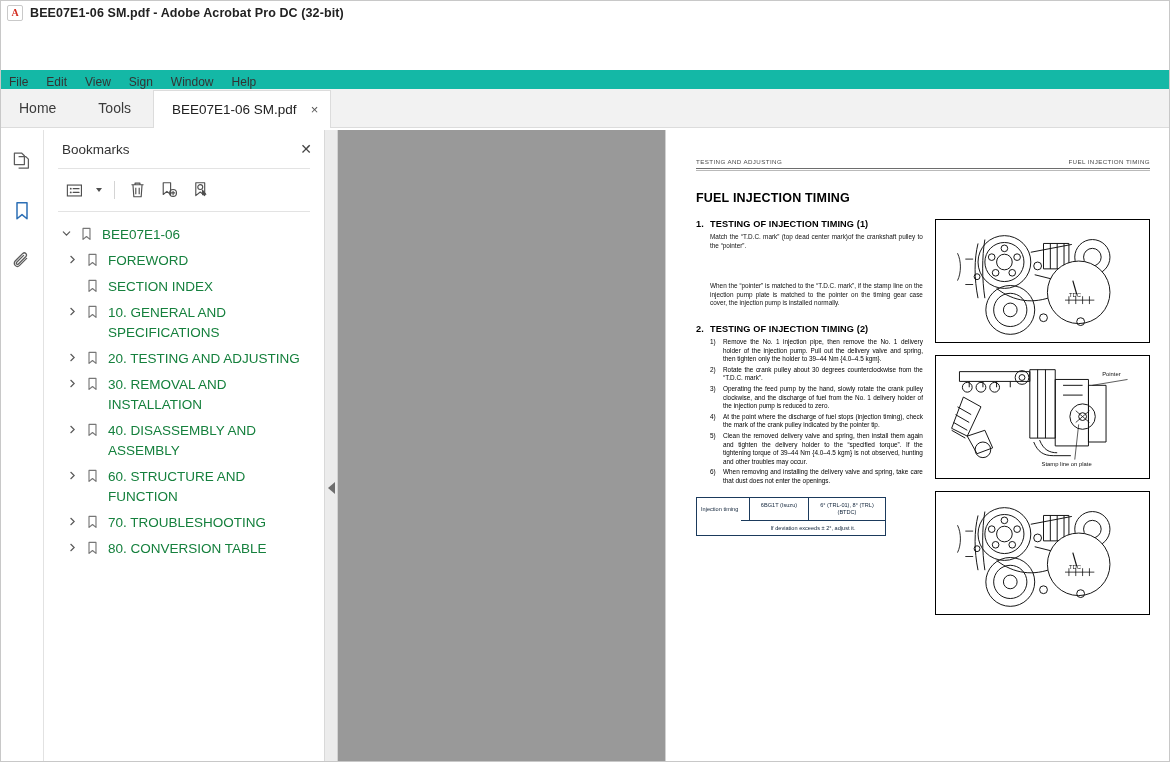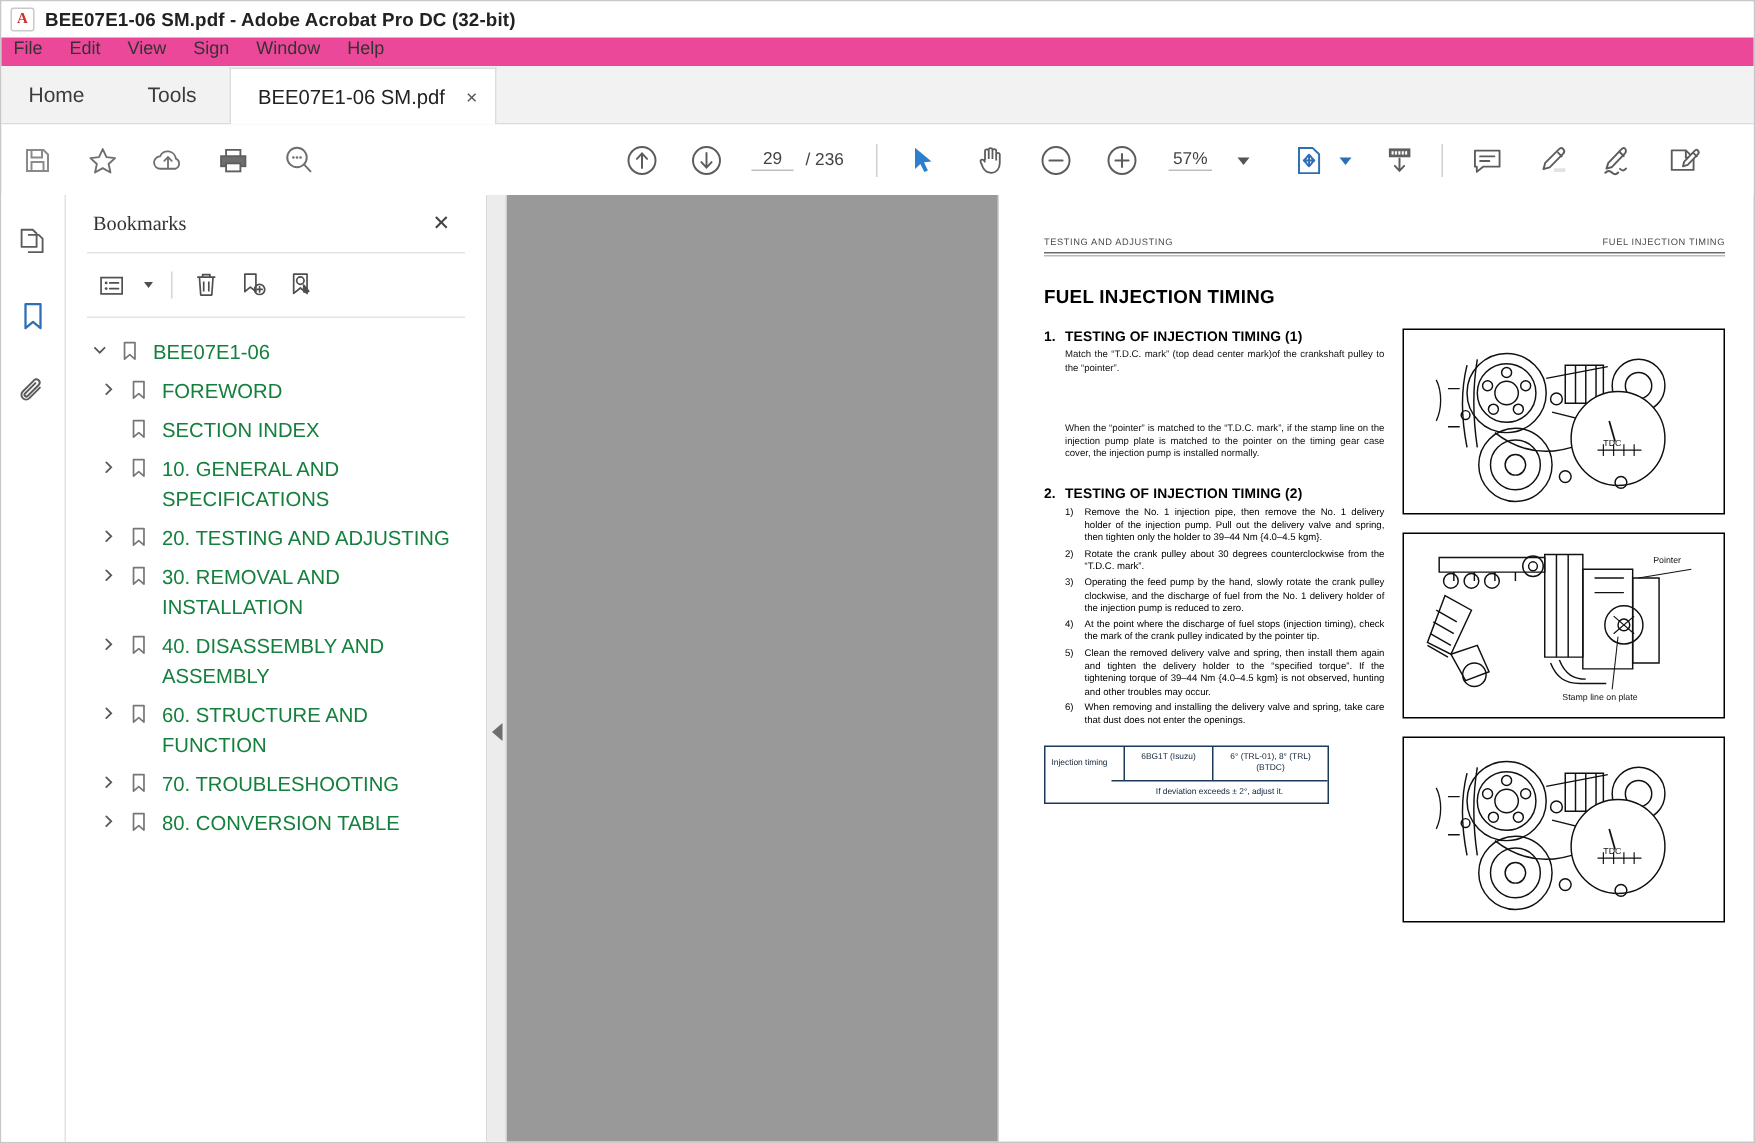--- a/index.html
+++ b/index.html
@@ -12,21 +12,21 @@
   .app{position:relative;width:1170px;height:762px;border:1px solid #c8c8c8;box-sizing:border-box;}
 
   
   .titlebar{height:24px;display:flex;align-items:center;padding:0 6px;background:#fff;}
   .acro-logo{width:14px;height:14px;border-radius:2px;background:#fff;border:1px solid #c9c9c9;
     display:flex;align-items:center;justify-content:center;margin-right:7px;}
   .acro-logo span{color:#d32d20;font-size:10px;font-weight:bold;font-family:"Liberation Serif",serif;line-height:1;}
   .titletext{font-size:12.5px;color:#222;letter-spacing:.1px;font-weight:bold;}
 
   
-  .menubar{height:19px;display:flex;align-items:flex-start;padding:0 8px;background:#ec4899;}
+  .menubar{height:19px;display:flex;align-items:flex-end;padding:0 8px;background:#14b8a6;margin-top:45px;}
   .menubar .mi{font-size:12px;color:#333;margin-right:18px;cursor:default;}
 
   
   .tabstrip{height:38px;background:#f2f2f2;display:flex;align-items:flex-end;border-bottom:1px solid #dcdcdc;}
   .tab{height:38px;display:flex;align-items:center;padding:0 22px;font-size:14px;color:#3b3b3b;box-sizing:border-box;}
   .tab.home{padding:0 20px 0 18px;}
   .tab.doc{background:#fff;border-left:1px solid #dcdcdc;border-right:1px solid #dcdcdc;
     border-top:1px solid #dcdcdc;margin-bottom:-1px;padding:0 12px 0 18px;font-size:13.5px;color:#222;align-items:center;}
   .tab .tabclose{margin-left:14px;font-size:13px;color:#555;}
 
@@ -40,21 +40,21 @@
   .zoomval{font-size:11.5px;color:#444;border-bottom:1px solid #bdbdbd;padding:0 3px 1px 3px;text-align:right;}
   .caret{width:0;height:0;border-left:4px solid transparent;border-right:4px solid transparent;border-top:5px solid #555;}
 
   
   .workspace{position:absolute;top:129px;left:0;right:0;bottom:0;display:flex;background:#fff;}
   .railbar{width:42px;background:#fff;border-right:1px solid #e2e2e2;padding-top:18px;
     display:flex;flex-direction:column;align-items:center;gap:24px;position:relative;}
   .rail-item{width:26px;height:26px;display:flex;align-items:center;justify-content:center;}
 
   .panel{width:280px;background:#fff;border-right:1px solid #d9d9d9;position:relative;}
-  .panel-head{height:38px;display:flex;align-items:center;justify-content:space-between;padding:0 24px 0 18px;font-family:Liberation Serif, serif;}
+  .panel-head{height:38px;display:flex;align-items:center;justify-content:space-between;padding:0 12px 0 18px;}
   .panel-title{font-size:13.5px;color:#333;}
   .panel-close{font-size:14px;color:#444;}
   .panel-divider{height:1px;background:#e3e3e3;margin:0 14px;}
   .panel-tools{height:42px;display:flex;align-items:center;padding-left:16px;gap:4px;}
   .ptool{width:28px;height:26px;display:flex;align-items:center;justify-content:center;}
   .ptool-sep{width:1px;height:18px;background:#d4d4d4;margin:0 4px;}
 
   .bm-list{padding:10px 0 0 0;font-size:13.5px;color:#15803d;}
   .bm-row{display:flex;align-items:flex-start;padding:3px 10px 3px 0;line-height:20px;}
   .bm-arrow{width:20px;flex:0 0 20px;display:flex;justify-content:center;padding-top:3px;}

